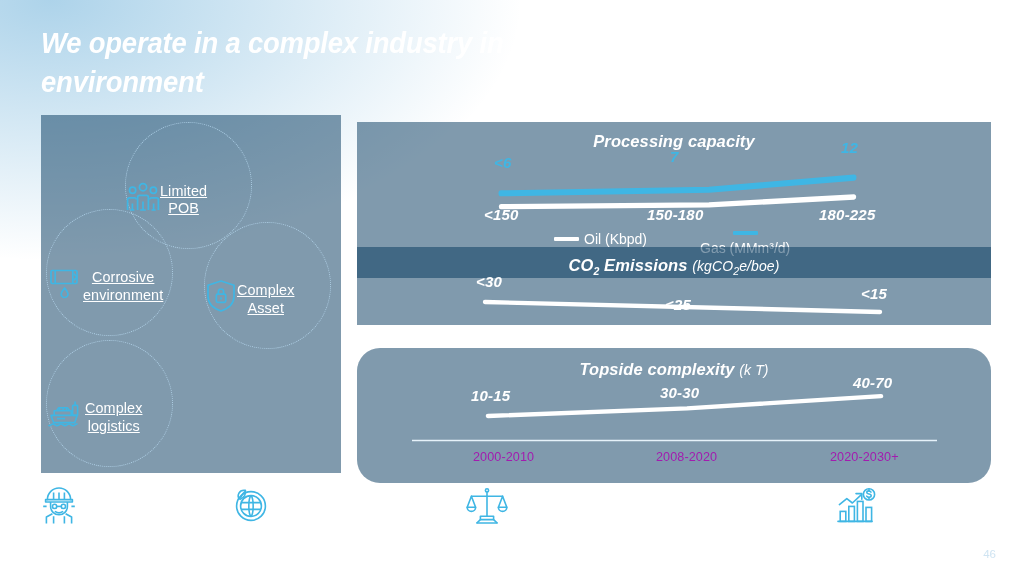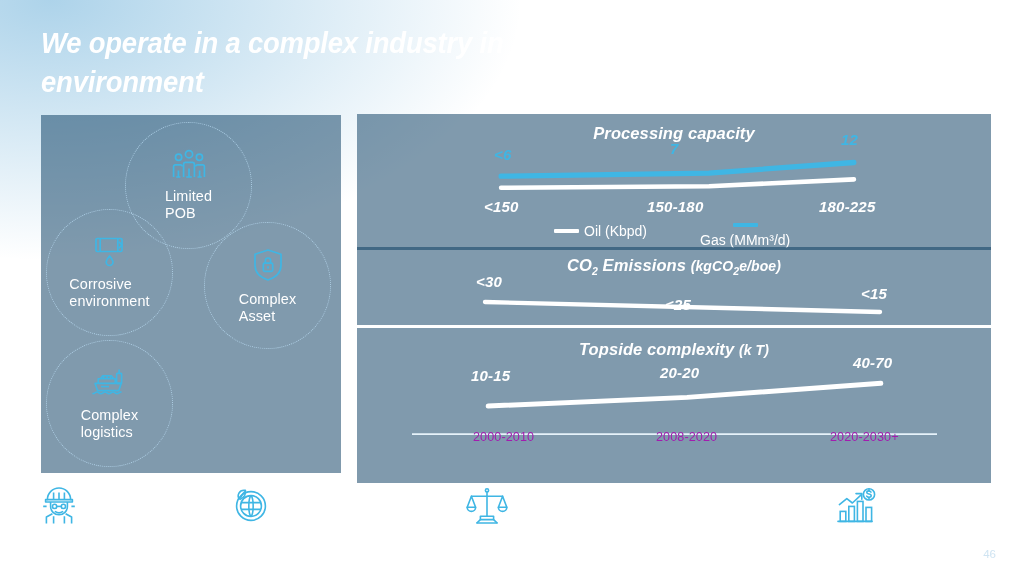--- a/index.html
+++ b/index.html
@@ -41,24 +41,25 @@
     position: absolute;
     left: 41px; top: 115px;
     width: 300px; height: 358px;
     background: rgba(2, 54, 92, 0.50);
   }
   .circle {
     position: absolute;
     border: 1.4px dotted rgba(188, 222, 245, 0.75);
     border-radius: 50%;
     display: flex;
-    flex-direction: column;
+    flex-direction: row;
     align-items: center;
     justify-content: flex-start;
-    text-align: left;
+    text-align: center;
+    text-decoration: underline;
   }
   .circle .ic { margin-top: 2px; }
   .circle .lbl {
     font-size: 14.4px;
     line-height: 1.20;
     color: #ffffff;
     white-space: pre-line;
     margin-top: 5px;
     letter-spacing: 0.1px;
   }
@@ -68,36 +69,36 @@
   #c-logistics { left: 5px;   top: 225px; width: 127px; height: 127px; padding-top: 23px; }
   #c-climate   { left: 163px; top: 225px; width: 127px; height: 127px; padding-top: 23px; }
 
   
   .chart-panel {
     position: absolute;
     left: 357px;
     width: 634px;
     background: rgba(2, 54, 92, 0.50);
   }
-  #panel-processing { top: 114px; height: 136px; }
+  #panel-processing { top: 122px; height: 156px; }
   #panel-co2        { top: 247px; height: 78px;  }
-  #panel-topside    { top: 328px; height: 155px; }
+  #panel-topside    { top: 348px; height: 135px; border-radius: 23px; }
 
   .chart-title {
     position: absolute;
     left: 0; right: 0;
     text-align: center;
     font-size: 16.5px;
     font-weight: bold;
     font-style: italic;
     letter-spacing: 0.1px;
     color: #ffffff;
   }
   .chart-title .unit {
-    font-weight: bold;
+    font-weight: normal;
     font-style: italic;
     font-size: 14px;
     margin-top: 24px;
   }
   .chart-title sub { font-size: 10.5px; }
 
   .svg-area { position: absolute; left: 0; top: 0; width: 100%; height: 100%; }
 
   .val {
     position: absolute;
@@ -279,21 +280,21 @@
     <span>Topside complexity</span>
     <span class="unit">(k T)</span>
   </div>
 
   <svg class="svg-area" viewBox="0 0 634 143" preserveAspectRatio="none">
     <path d="M131 72 L330 64 L524 51" stroke="#ffffff" stroke-width="4.6" fill="none" stroke-linecap="round" stroke-linejoin="round"></path>
     <line x1="55" y1="98" x2="580" y2="98" stroke="#e6f2fa" stroke-width="1.6"></line>
   </svg>
 
   <div class="val white" style="left:114px; top:39px;">10-15</div>
-  <div class="val white" style="left:303px; top:36px;">20-20</div>
+  <div class="val white" style="left:303px; top:36px;">30-30</div>
   <div class="val white" style="left:496px; top:26px;">40-70</div>
 
   <div class="axis-lbl" style="left:116px; top:102px;">2000-2010</div>
   <div class="axis-lbl" style="left:299px; top:102px;">2008-2020</div>
   <div class="axis-lbl" style="left:473px; top:102px;">2020-2030+</div>
 </div>
 
 <div class="pillar" id="p-safety">
   <span>
     <svg width="36" height="38" viewBox="0 0 36 38" fill="none" stroke="#3fb6e4" stroke-width="1.6">

